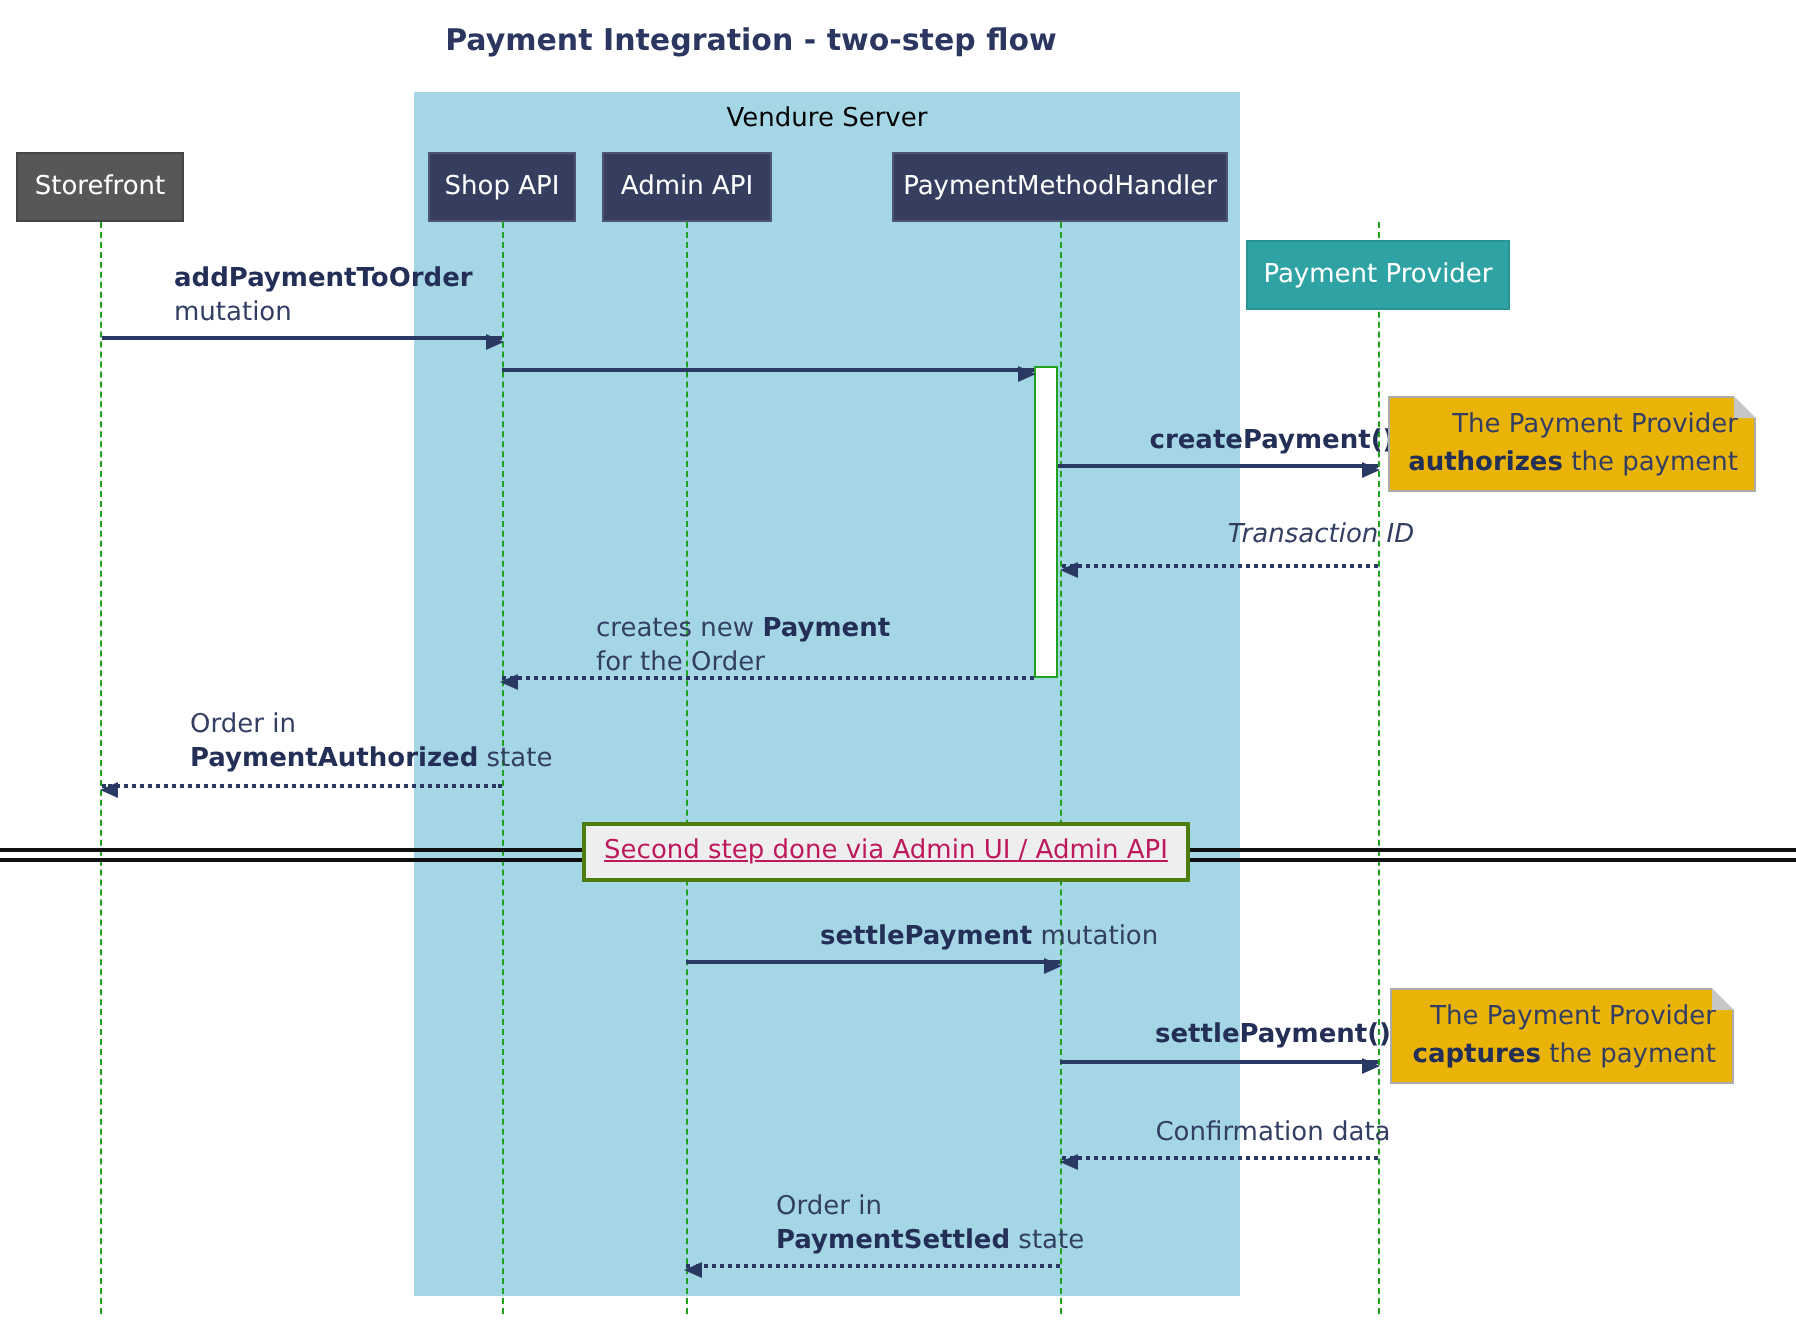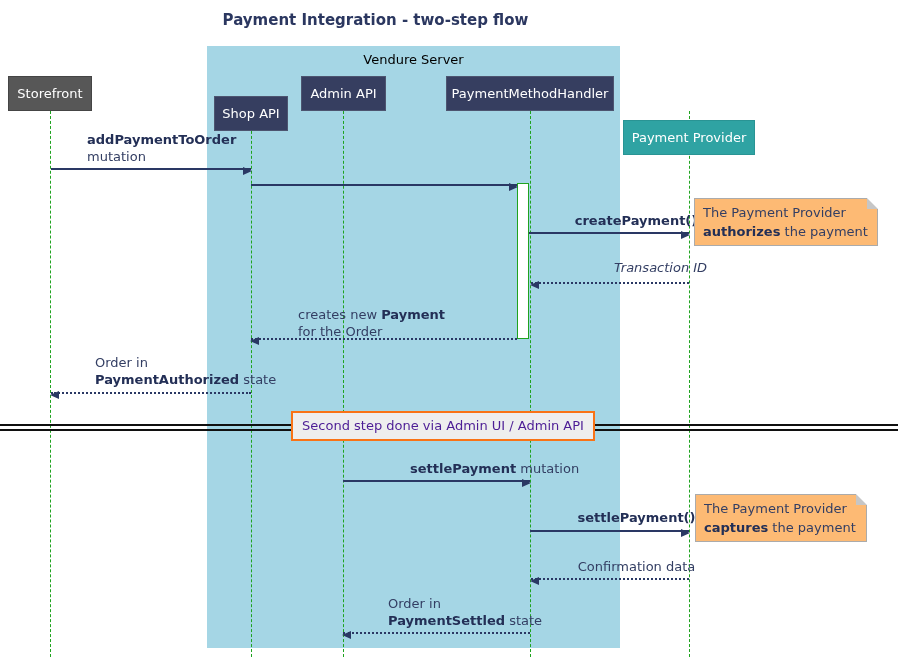--- a/index.html
+++ b/index.html
@@ -32,31 +32,31 @@
   .head { position: absolute; width: 0; height: 0; top: -3px;
     border-top: 4px solid transparent; border-bottom: 4px solid transparent; }
   .head.r { right: -1px; border-left: 9px solid #2A3864; }
   .head.l { left: -1px; border-right: 9px solid #2A3864; }
 
   .msg-label { position: absolute; font-size: 13px; color: #333E63; line-height: 17px;
     white-space: nowrap; z-index: 3; margin-left: 27px; }
   .msg-label.c { text-align: center; }
   .b { font-weight: bold; color: #232F56; }
 
-  .note { position: absolute; background: #fdba74; border: 1px solid #ABABAB;
-    padding: 4px 8px; font-size: 13px; line-height: 19px; color: #333E63; z-index: 5; white-space: nowrap; }
+  .note { position: absolute; background: #eab308; border: 1px solid #ABABAB;
+    padding: 4px 8px; font-size: 13px; line-height: 19px; color: #333E63; z-index: 5; white-space: nowrap; text-align: right; }
   .note::after { content: ""; position: absolute; top: -1px; right: -1px;
     border-width: 0 11px 11px 0; border-style: solid;
     border-color: #ffffff #ffffff #C6C6C6 #C6C6C6; }
 
   .divider-lines { position: absolute; left: 0; top: 424px; width: 898px; height: 7px;
     border-top: 2px solid #101010; border-bottom: 2px solid #101010; z-index: 4; }
   .divider-box { position: absolute; left: 291px; top: 411px; width: 304px; height: 30px;
-    background: #EEEEEE; border: 2px solid #f97316; text-align: center; line-height: 26px;
-    font-size: 13px; color: #4c1d95; z-index: 5; white-space: nowrap; }
+    background: #EEEEEE; border: 2px solid #4d7c0f; text-align: center; line-height: 26px;
+    font-size: 13px; color: #be185d; z-index: 5; white-space: nowrap; text-decoration: underline; }
 </style>
 </head>
 <body>
 
 <div id="diagram">
 
   <div class="title">Payment Integration - two-step flow</div>
 
   <div class="server-group"></div>
   <div class="server-label">Vendure Server</div>
@@ -149,21 +149,21 @@
     <div><span>Order in</span></div>
     <div><span class="b">PaymentSettled</span><span> state</span></div>
   </div>
   <div class="arrow dotted" style="left:343px; top:632px; width:187px;">
     <div class="head l"></div>
   </div>
 
   <div class="pbox gray" style="left:8px; width:84px;">
     <span>Storefront</span>
   </div>
-  <div class="pbox navy" style="left:214px; width:74px;margin-top:20px;">
+  <div class="pbox navy" style="left:214px; width:74px;">
     <span>Shop API</span>
   </div>
   <div class="pbox navy" style="left:301px; width:85px;text-align:right;">
     <span>Admin API</span>
   </div>
   <div class="pbox navy" style="left:446px; width:168px;">
     <span>PaymentMethodHandler</span>
   </div>
   <div class="pbox teal" style="left:623px; width:132px;">
     <span>Payment Provider</span>

